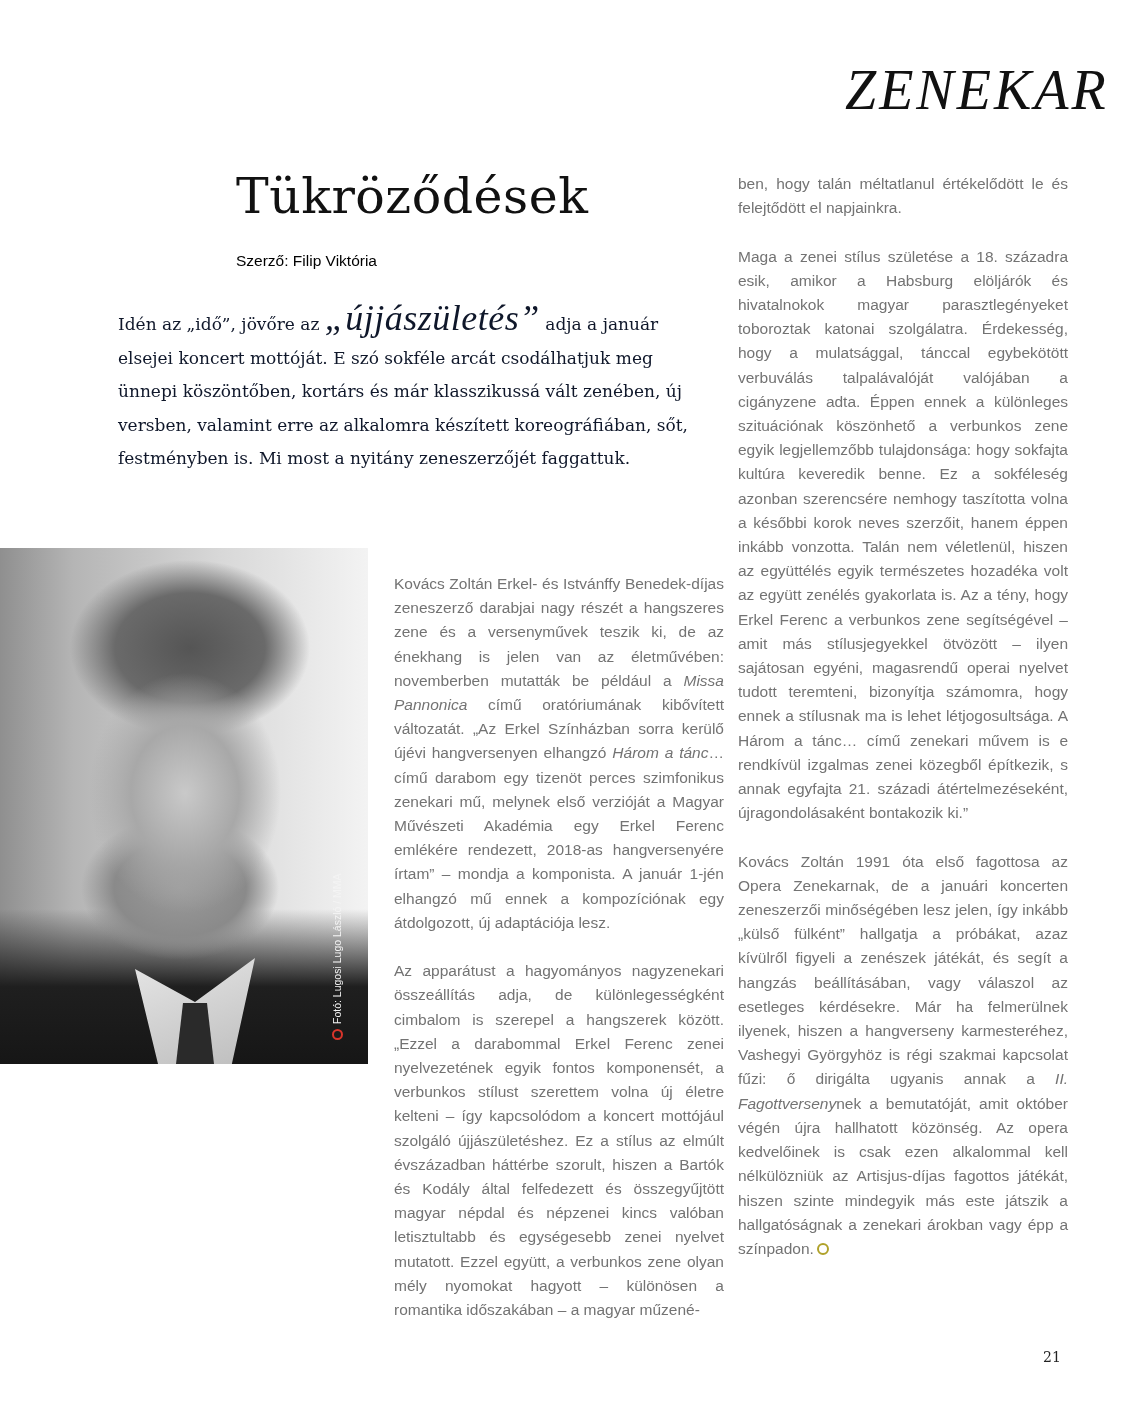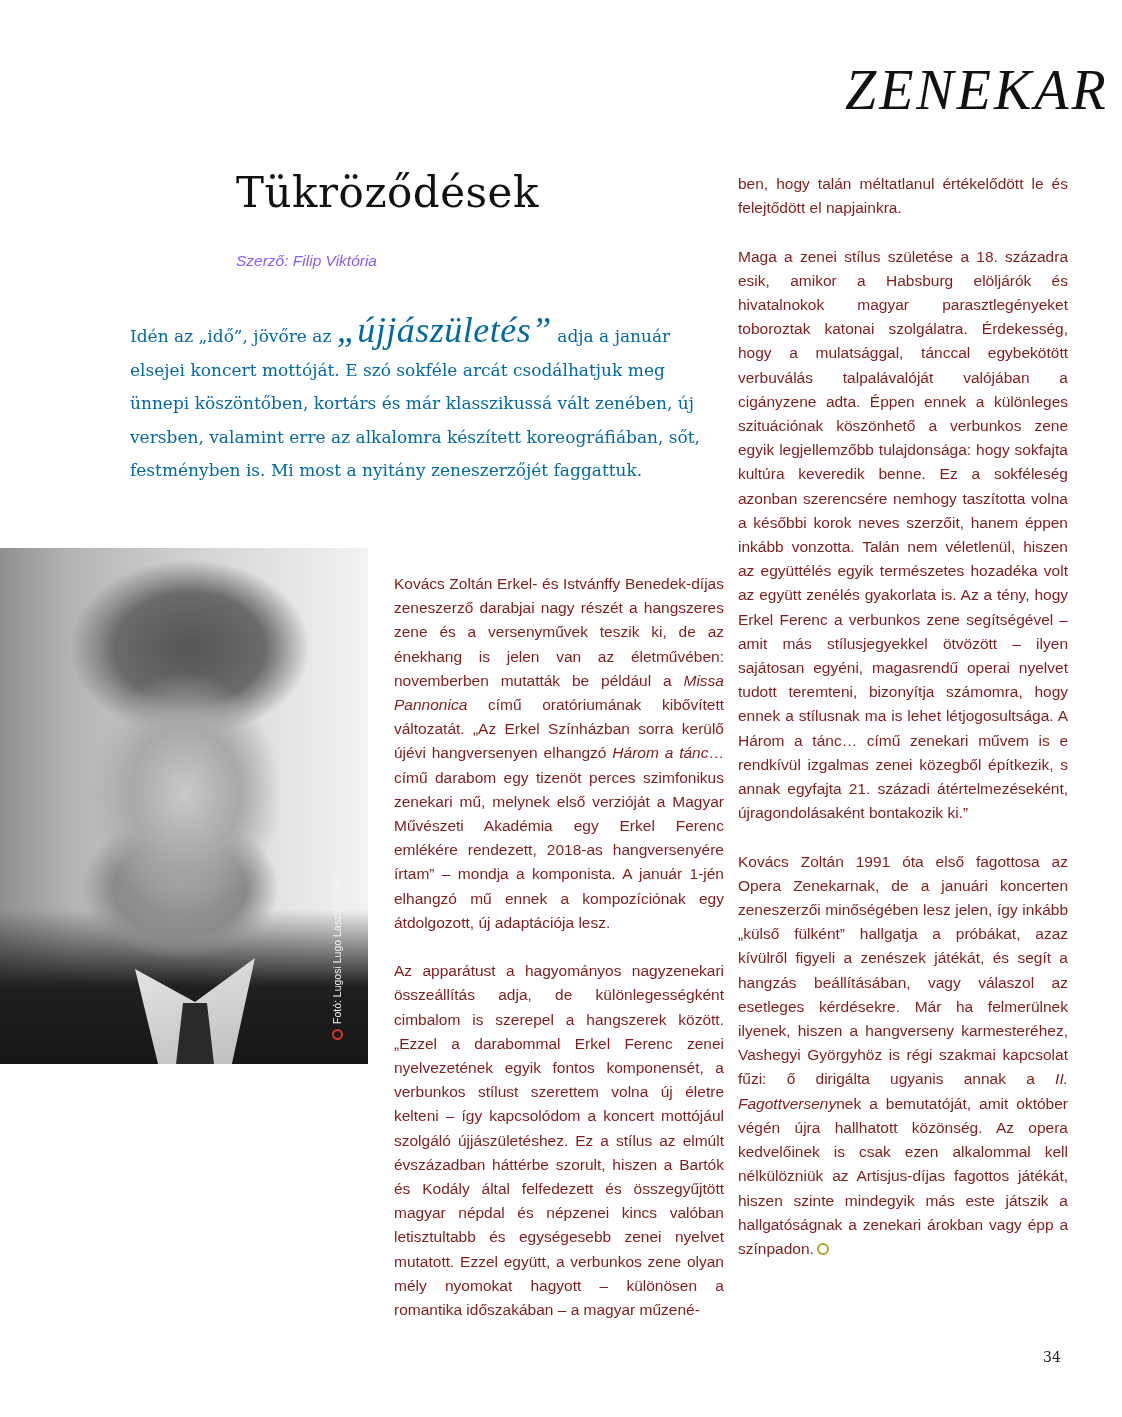--- a/index.html
+++ b/index.html
@@ -5,30 +5,30 @@
     html, body { margin: 0; padding: 0; background: #ffffff; }
     body { width: 1122px; height: 1417px; position: relative; overflow: hidden; color: #1a1a1a; }
     .section-title {
       position: absolute; left: 845px; top: 58px; width: 220px; text-align: right;
       font-family: "Liberation Serif", "DejaVu Serif", serif; font-style: italic;
       font-size: 56px; letter-spacing: 3px; color: #111; font-weight: normal;
     }
     .article-title {
       position: absolute; left: 236px; top: 168px; margin: 0;
       font-family: "DejaVu Serif", "Liberation Serif", serif; font-weight: normal;
-      font-size: 42px; color: #111; letter-spacing: 0.5px;
+      font-size: 49px; color: #111; letter-spacing: 0.5px;
     }
     .byline {
       position: absolute; left: 236px; top: 252px;
-      font-family: "Liberation Sans", "DejaVu Sans", sans-serif; font-size: 15.5px; color: #8b5cf6; font-style: italic;
+      font-family: "Liberation Sans", "DejaVu Sans", sans-serif; font-size: 15.5px; color: #000000;
     }
     .lead {
-      position: absolute; left: 118px; top: 308px; width: 580px; margin: 12px;
+      position: absolute; left: 118px; top: 308px; width: 580px; margin: 0;
       font-family: "DejaVu Serif", "Liberation Serif", serif; font-size: 17px;
-      line-height: 33.5px; color: #0369a1;
+      line-height: 33.5px; color: #0f172a;
     }
     .lead .motto {
       font-family: "Liberation Serif", "DejaVu Serif", serif; font-style: italic;
       font-size: 36px; line-height: 0; letter-spacing: 0.5px;
     }
     .photo {
       position: absolute; left: 0; top: 548px; width: 368px; height: 516px;
       background:
         radial-gradient(ellipse 120px 150px at 185px 245px, #c9c9c9 0%, #a8a8a8 45%, rgba(130,130,130,0) 80%),
         radial-gradient(ellipse 150px 110px at 190px 100px, #555 0%, #6a6a6a 50%, rgba(0,0,0,0) 80%),
@@ -52,21 +52,21 @@
       font-family: "Liberation Sans", "DejaVu Sans", sans-serif; font-size: 10.5px;
       color: #f4f4f4; white-space: nowrap; display: flex; align-items: center; gap: 5px;
     }
     .photo-credit .ring {
       width: 7px; height: 7px; border: 2px solid #d9352b; border-radius: 50%;
       display: inline-block;
     }
     .col {
       position: absolute; width: 330px;
       font-family: "Liberation Sans", "DejaVu Sans", sans-serif; font-size: 15.5px;
-      line-height: 24.2px; color: #7f1d1d; text-align: justify; hyphens: none;
+      line-height: 24.2px; color: #737373; text-align: justify; hyphens: none;
     }
     .col p { margin: 0 0 24.2px 0; }
     .col-mid { left: 394px; top: 572px; }
     .col-right { left: 738px; top: 172px; }
     .end-mark {
       display: inline-block; width: 8px; height: 8px; border: 2px solid #b0a22a;
       border-radius: 50%; vertical-align: -1px; margin-left: 3px;
     }
     .page-number {
       position: absolute; left: 1043px; top: 1349px;
@@ -97,13 +97,13 @@
   <p><span>Kovács Zoltán Erkel- és Istvánffy Benedek-díjas zeneszerző darabjai nagy részét a hangszeres zene és a versenyművek teszik ki, de az énekhang is jelen van az életművében: novemberben mutatták be például a </span><em>Missa Pannonica</em><span> című oratóriumának kibővített változatát. „Az Erkel Színházban sorra kerülő újévi hangversenyen elhangzó </span><em>Három a tánc</em><span>… című darabom egy tizenöt perces szimfonikus zenekari mű, melynek első verzióját a Magyar Művészeti Akadémia egy Erkel Ferenc emlékére rendezett, 2018-as hangversenyére írtam” – mondja a komponista. A január 1-jén elhangzó mű ennek a kompozíciónak egy átdolgozott, új adaptációja lesz.</span></p>
   <p>Az apparátust a hagyományos nagyzenekari összeállítás adja, de különlegességként cimbalom is szerepel a hangszerek között. „Ezzel a darabommal Erkel Ferenc zenei nyelvezetének egyik fontos komponensét, a verbunkos stílust szerettem volna új életre kelteni – így kapcsolódom a koncert mottójául szolgáló újjászületéshez. Ez a stílus az elmúlt évszázadban háttérbe szorult, hiszen a Bartók és Kodály által felfedezett és összegyűjtött magyar népdal és népzenei kincs valóban letisztultabb és egységesebb zenei nyelvet mutatott. Ezzel együtt, a verbunkos zene olyan mély nyomokat hagyott – különösen a romantika időszakában – a magyar műzené-</p>
 </div>
 
 <div class="col col-right">
   <p>ben, hogy talán méltatlanul értékelődött le és felejtődött el napjainkra.</p>
   <p>Maga a zenei stílus születése a 18. századra esik, amikor a Habsburg elöljárók és hivatalnokok magyar parasztlegényeket toboroztak katonai szolgálatra. Érdekesség, hogy a mulatsággal, tánccal egybekötött verbuválás talpalávalóját valójában a cigányzene adta. Éppen ennek a különleges szituációnak köszönhető a verbunkos zene egyik legjellemzőbb tulajdonsága: hogy sokfajta kultúra keveredik benne. Ez a sokféleség azonban szerencsére nemhogy taszította volna a későbbi korok neves szerzőit, hanem éppen inkább vonzotta. Talán nem véletlenül, hiszen az együttélés egyik természetes hozadéka volt az együtt zenélés gyakorlata is. Az a tény, hogy Erkel Ferenc a verbunkos zene segítségével – amit más stílusjegyekkel ötvözött – ilyen sajátosan egyéni, magasrendű operai nyelvet tudott teremteni, bizonyítja számomra, hogy ennek a stílusnak ma is lehet létjogosultsága. A Három a tánc… című zenekari művem is e rendkívül izgalmas zenei közegből építkezik, s annak egyfajta 21. századi átértelmezéseként, újragondolásaként bontakozik ki.”</p>
   <p><span>Kovács Zoltán 1991 óta első fagottosa az Opera Zenekarnak, de a januári koncerten zeneszerzői minőségében lesz jelen, így inkább „külső fülként” hallgatja a próbákat, azaz kívülről figyeli a zenészek játékát, és segít a hangzás beállításában, vagy válaszol az esetleges kérdésekre. Már ha felmerülnek ilyenek, hiszen a hangverseny karmesteréhez, Vashegyi Györgyhöz is régi szakmai kapcsolat fűzi: ő dirigálta ugyanis annak a </span><em>II. Fagottverseny</em><span>nek a bemutatóját, amit október végén újra hallhatott közönség. Az opera kedvelőinek is csak ezen alkalommal kell nélkülözniük az Artisjus-díjas fagottos játékát, hiszen szinte mindegyik más este játszik a hallgatóságnak a zenekari árokban vagy épp a színpadon.</span><span class="end-mark"></span></p>
 </div>
 
-<div class="page-number">34</div>
+<div class="page-number">21</div>
 
 </body></html>

